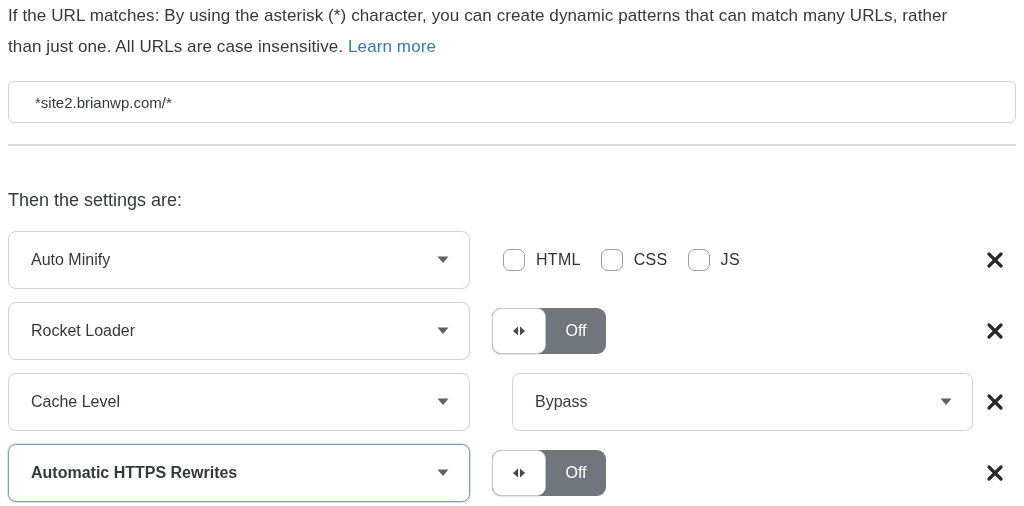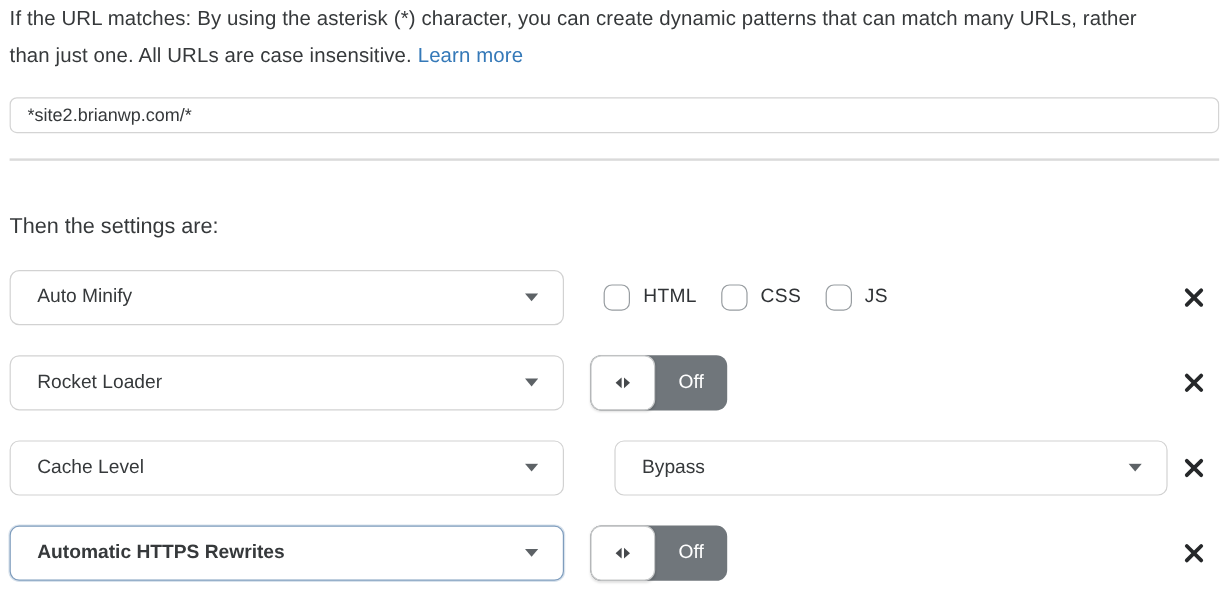--- a/index.html
+++ b/index.html
@@ -19,24 +19,24 @@
   .intro a {
     color: #3579b8;
     text-decoration: none;
     cursor: pointer;
   }
 
   .url-input {
     display: block;
     margin-top: 19px;
     width: 100%;
-    height: 30px;
+    height: 42px;
     border: 1px solid #d4d4d4;
     border-radius: 6px;
-    padding: 0 14px;
+    padding: 0 26px;
     font-family: "Liberation Sans", "DejaVu Sans", sans-serif;
     font-size: 15px;
     color: #36393b;
     outline: none;
   }
 
   .divider {
     margin-top: 21px;
     height: 0;
     border-top: 2px solid #dadada;
@@ -53,21 +53,21 @@
   .rule-row {
     display: flex;
     align-items: center;
     height: 46px;
     margin-top: 25px;
     padding-right: 10px;
   }
   .rule-row.first { margin-top: 26px; }
 
   .dropdown {
-    height: 46px;
+    height: 58px;
     border: 1px solid #d2d2d2;
     border-radius: 8px;
     background: #ffffff;
     display: flex;
     align-items: center;
     justify-content: space-between;
     padding: 0 20px 0 22px;
     font-size: 16px;
     color: #36393b;
     cursor: pointer;

